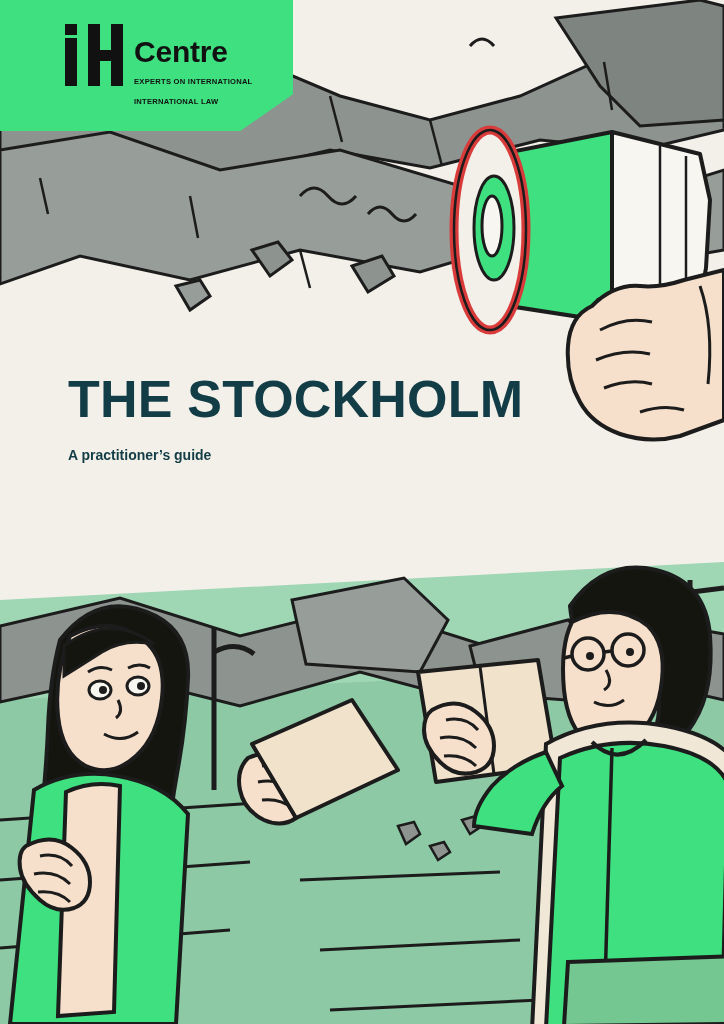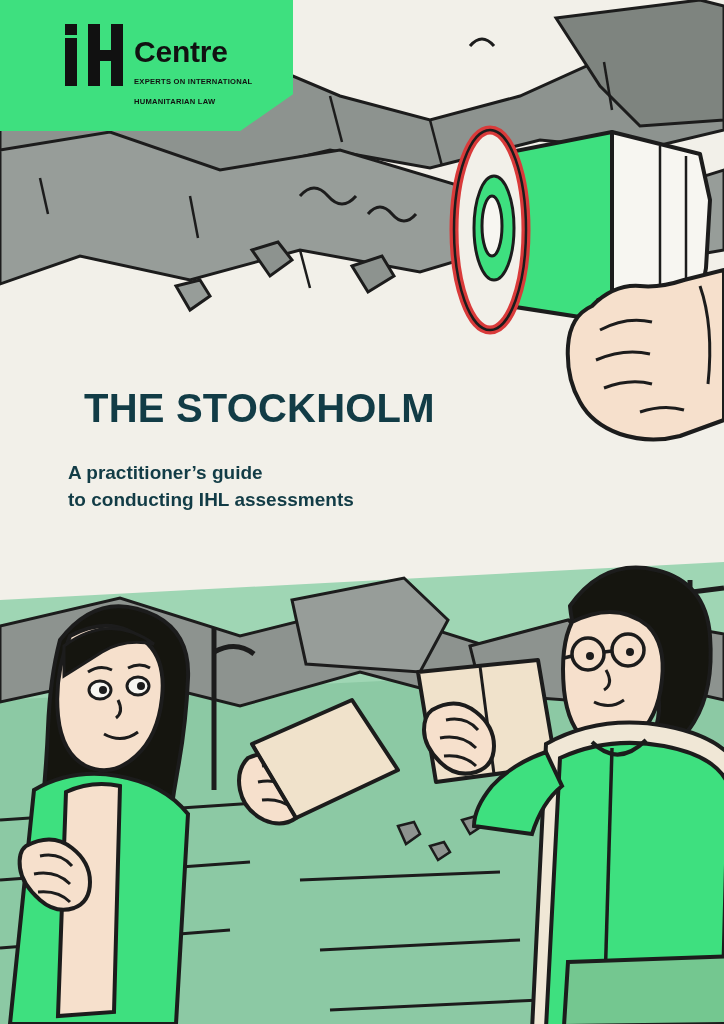--- a/index.html
+++ b/index.html
@@ -112,31 +112,31 @@
 
   
   .title-block {
     position: absolute;
     left: 68px;
     top: 370px;
     z-index: 30;
     max-width: 480px;
   }
   .main-title {
-    font-size: 40px;
+    font-size: 52px;
     line-height: 1.12;
     font-weight: bold;
     color: #123c46;
     letter-spacing: 0.2px;
-    margin: 16px;
+    margin: 0;
     text-transform: uppercase;
   }
   .subtitle {
-    margin-top: 28px;
-    font-size: 19px;
+    margin-top: 17px;
+    font-size: 14px;
     line-height: 1.45;
     font-weight: bold;
     color: #123c46;
   }
   .subtitle div { white-space: nowrap; }
 </style>
 </head>
 <body>
 
 <div class="cover">
@@ -314,28 +314,27 @@
       <div class="logo-mark">
         <span class="dot-i"></span>
         <span class="bar-i"></span>
         <span class="bar-h-left"></span>
         <span class="bar-h-right"></span>
         <span class="bar-h-cross"></span>
       </div>
       <div class="logo-text">
         <div class="logo-word">Centre</div>
         <div class="logo-sub">EXPERTS ON INTERNATIONAL</div>
-        <div class="logo-sub">HUMANITARIAN LAW</div>
+        <div class="logo-sub">INTERNATIONAL LAW</div>
       </div>
     </div>
   </div>
 
   <div class="title-block">
     <h1 class="main-title">
       <span>THE STOCKHOLM</span><br>
     </h1>
     <div class="subtitle">
       <div>A practitioner’s guide</div>
-      <div>to conducting IHL assessments</div>
     </div>
   </div>
 
 </div>
 
 </body></html>

